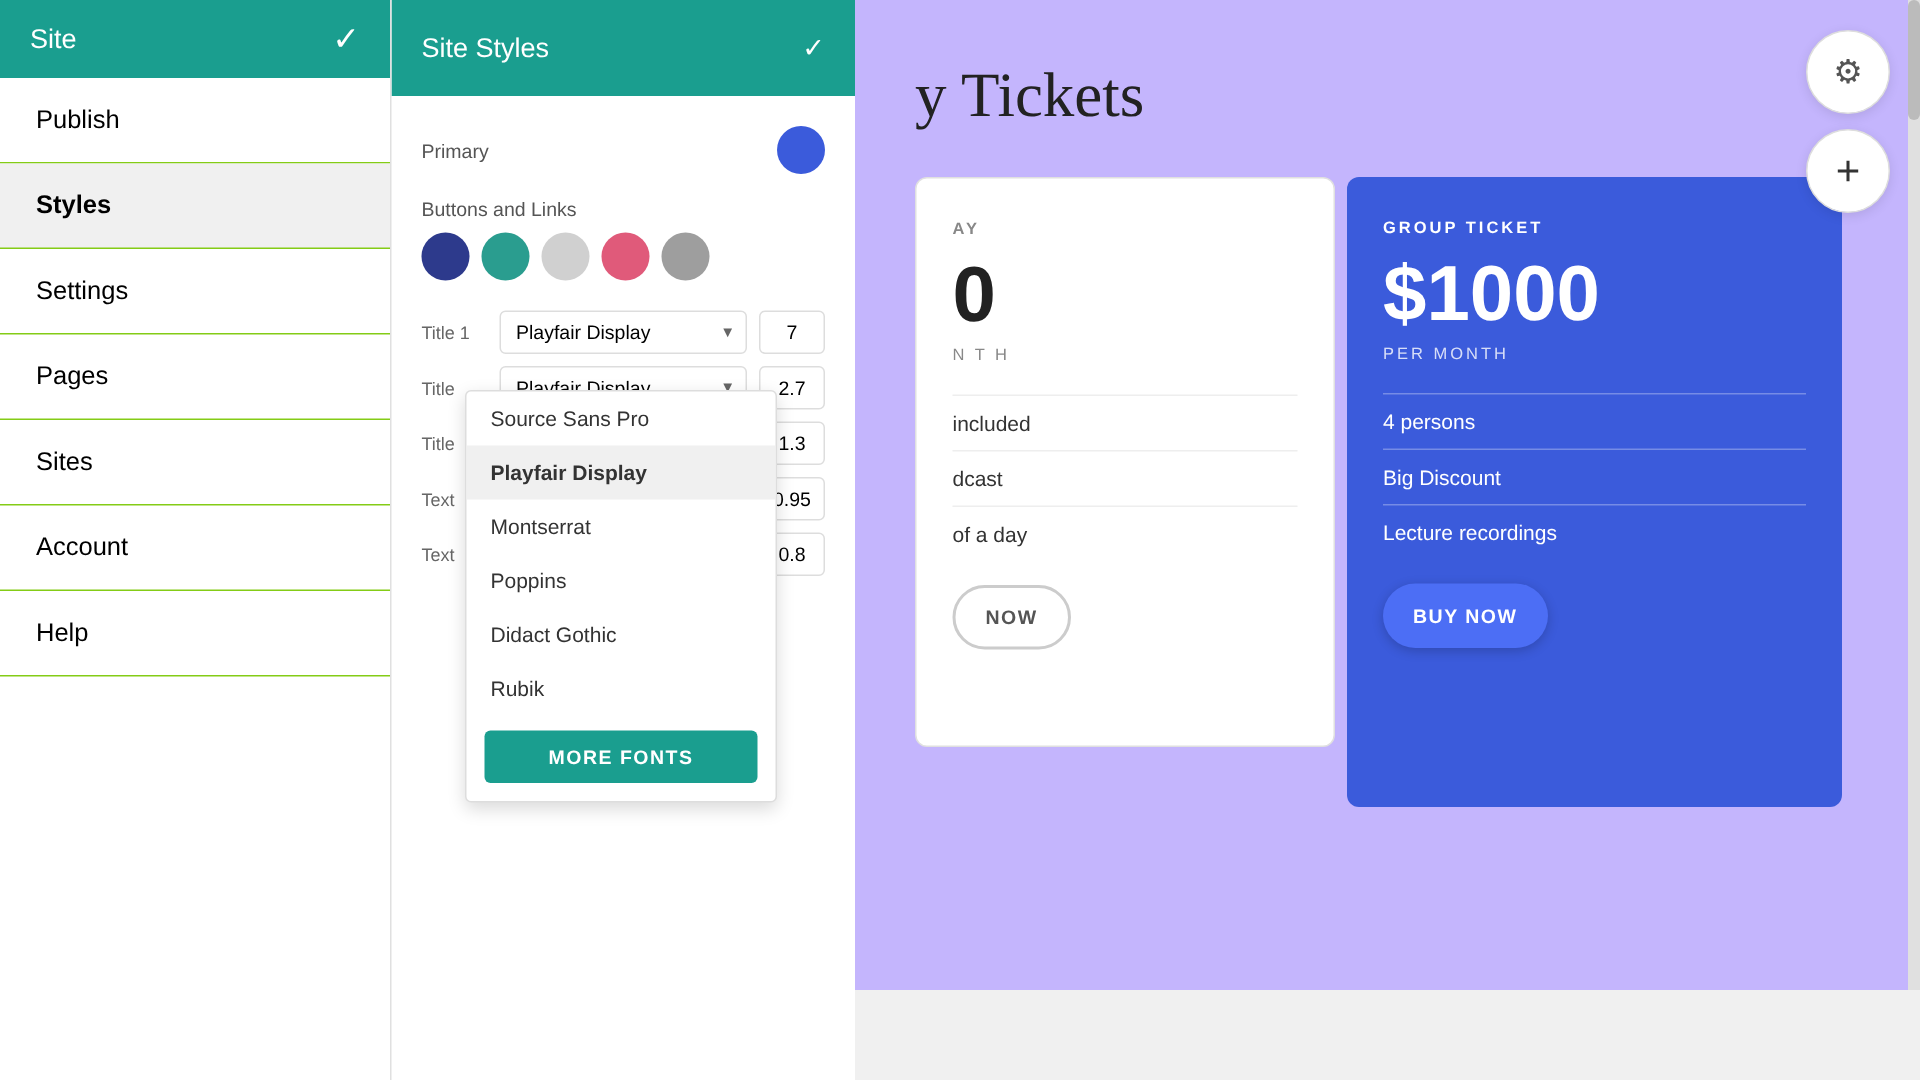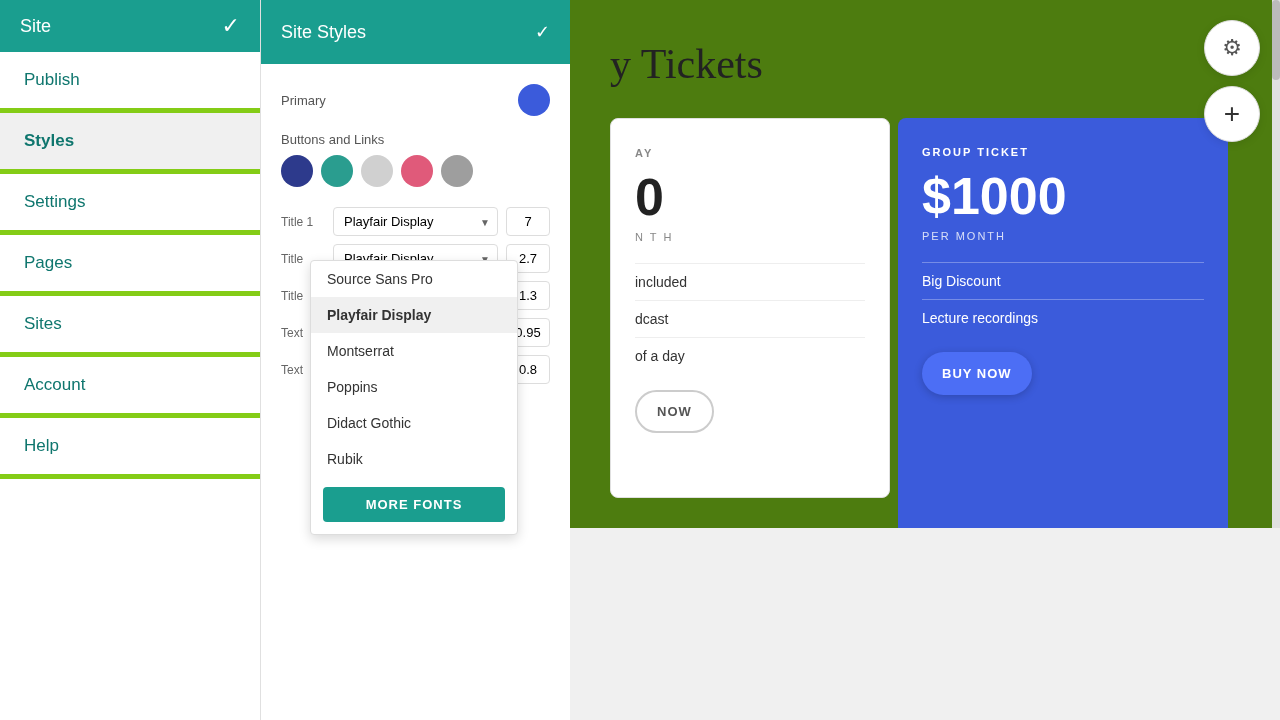--- a/index.html
+++ b/index.html
@@ -24,23 +24,23 @@
       padding: 0 20px;
       height: 52px;
       font-size: 18px;
       font-weight: 500;
     }
     .sidebar-header .check-icon { font-size: 22px; }
     .sidebar-nav { display: flex; flex-direction: column; }
     .sidebar-nav-item {
       padding: 18px 24px;
       font-size: 17px;
-      color: #0f766e;
-      cursor: pointer;
-      border-bottom: 5px solid #84cc16;
+      color: #000000;
+      cursor: pointer;
+      border-bottom: 1px solid #84cc16;
     }
     .sidebar-nav-item.active { background: #f0f0f0; font-weight: 600; }
 
     
     .panel {
       width: 310px;
       min-width: 310px;
       background: #fff;
       border-left: 1px solid #e0e0e0;
       height: 720px;
@@ -168,24 +168,24 @@
       font-weight: 700;
       letter-spacing: 1px;
       cursor: pointer;
       text-transform: uppercase;
       width: calc(100% - 24px);
     }
 
     
     .main-content {
       flex: 1;
-      background: #4d7c0f;
+      background: #c4b5fd;
       position: relative;
       overflow: hidden;
-      height: 528px;
+      height: 660px;
     }
     .page-content {
       padding: 40px 40px 40px 40px;
       height: 100%;
     }
     .page-title {
       font-size: 42px;
       font-weight: 300;
       color: #222;
       margin-bottom: 30px;
@@ -519,20 +519,21 @@
         </ul>
         <button class="btn-buy">
           <span>NOW</span>
         </button>
       </div>
 
       <div class="ticket-card-group">
         <div class="group-label">GROUP TICKET</div>
         <div class="group-price">$1000</div>
         <div class="group-per-month">PER MONTH</div>
+        <div class="group-feature">4 persons</div>
         <div class="group-feature">Big Discount</div>
         <div class="group-feature">Lecture recordings</div>
         <button class="btn-buy-group">
           <span>BUY NOW</span>
         </button>
       </div>
     </div>
   </div>
 
   <div class="fab-gear">

